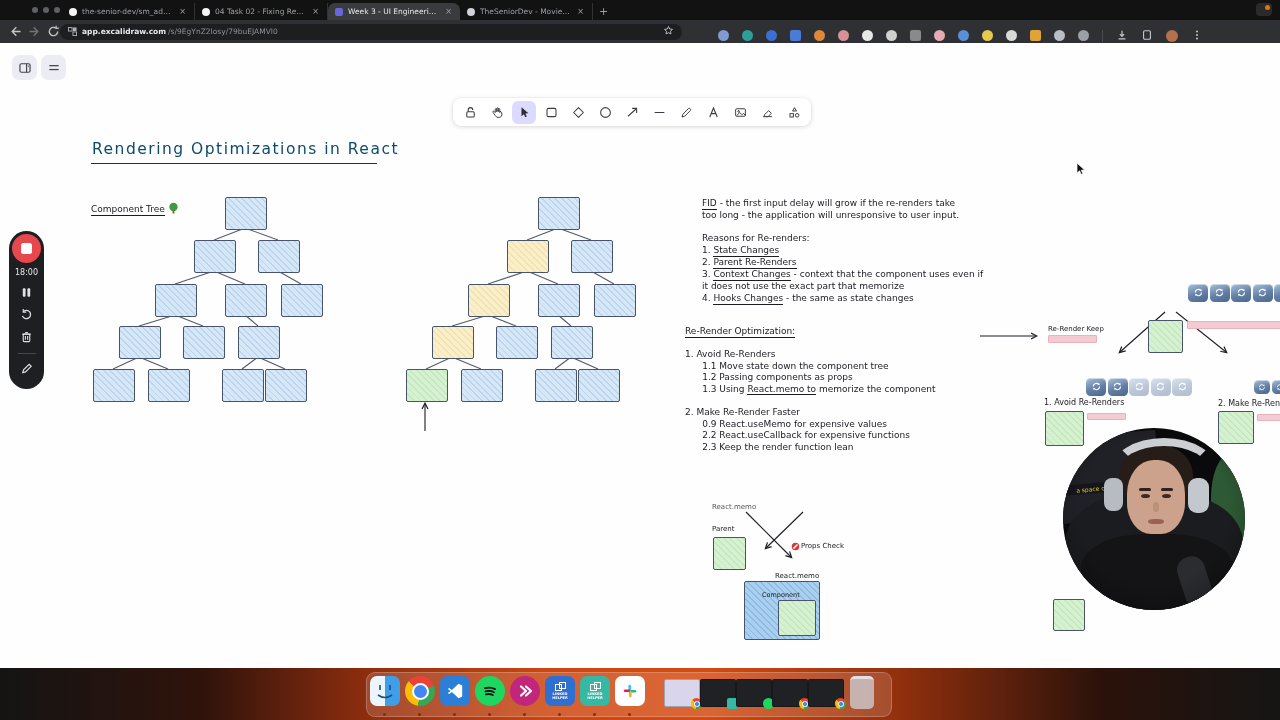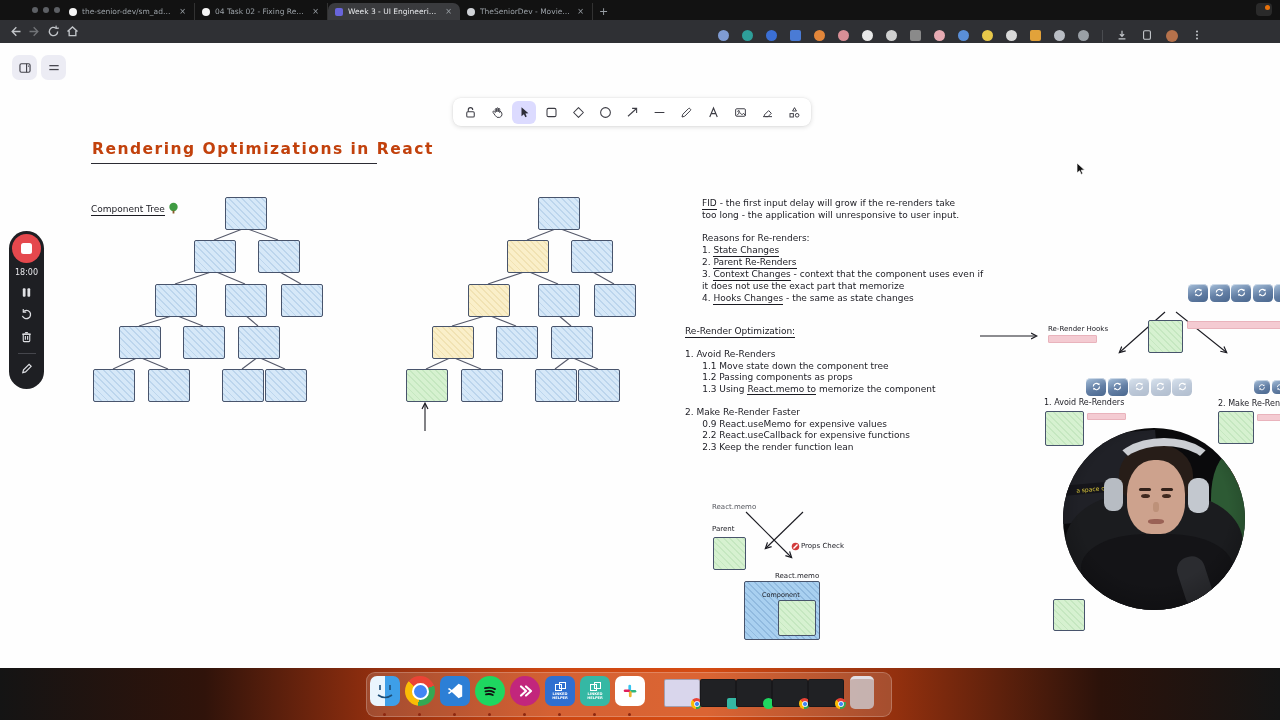--- a/index.html
+++ b/index.html
@@ -35,21 +35,21 @@
   
   #canvas{position:absolute;left:0;top:43px;width:1280px;height:625px;background:#fefefe;overflow:hidden;}
   .uibtn{position:absolute;width:25px;height:25px;background:#ececf4;border-radius:7px;display:flex;align-items:center;justify-content:center;color:#42424a;}
   #toolbar{position:absolute;left:453px;top:55px;height:28px;background:#fff;border-radius:8px;
     box-shadow:0 1px 5px rgba(0,0,0,.14),0 0 0 .5px rgba(0,0,0,.04);display:flex;align-items:center;padding:0 5px;gap:3px;}
   .tool{width:24px;height:23px;border-radius:6px;display:flex;align-items:center;justify-content:center;color:#3c3c44;}
   .tool.active{background:#dcdbff;}
   .tool svg{width:15px;height:15px;}
   
   .hand{color:#1b1b22;}
-  #title{position:absolute;left:92px;top:97px;font-size:15.5px;font-weight:bold;letter-spacing:1.5px;color:#c2410c;}
+  #title{position:absolute;left:92px;top:97px;font-size:15.5px;font-weight:normal;letter-spacing:1.5px;color:#0c4a6e;}
   #title-underline{position:absolute;left:91px;top:120px;width:286px;height:1.2px;background:#2b2b33;}
   .rich{position:absolute;color:#1b1b22;}
   .rich div{white-space:pre;}
   .rich span.u{border-bottom:1px solid #1b1b22;padding-bottom:.5px;}
   .lbl{position:absolute;white-space:pre;color:#1b1b22;}
   .node{position:absolute;width:40px;height:31px;border:1.4px solid #48546c;border-radius:2px;}
   .node.blue{background-color:#d6e8f8;background-image:repeating-linear-gradient(45deg,rgba(96,146,196,.22) 0 1.4px,transparent 1.4px 4.6px);}
   .node.yellow{background-color:#faefc9;background-image:repeating-linear-gradient(45deg,rgba(205,175,90,.20) 0 1.4px,transparent 1.4px 4.6px);}
   .node.green{background-color:#d6f1d0;background-image:repeating-linear-gradient(45deg,rgba(110,180,110,.16) 0 1.4px,transparent 1.4px 4.6px);}
   .pinkbar{position:absolute;background:#f4cbd2;border:1px solid #e9b3bc;border-radius:1px;}
@@ -171,20 +171,32 @@
         <svg viewBox="0 0 18 18" fill="none" stroke="#c2c5c9" stroke-width="1.6">
           <path d="M14 9a5 5 0 1 1-2-4"></path>
           <path d="M12 2 l.3 3.2 L15.4 5" stroke-width="1.4"></path>
         </svg>
       </span>
     <span class="navico" style="left:65px">
         <svg viewBox="0 0 18 18" fill="none" stroke="#c2c5c9" stroke-width="1.6">
           <path d="M3 9 L9 3.5 L15 9 M5 8 V14 H13 V8"></path>
         </svg>
       </span>
+    <div id="urlpill">
+      <svg width="9" height="9" viewBox="0 0 10 10">
+          <rect x="0.5" y="0.5" width="4" height="4" fill="none" stroke="#aeb1b5"></rect>
+          <rect x="5.5" y="5.5" width="4" height="4" fill="none" stroke="#aeb1b5"></rect>
+          <rect x="5.5" y="0.5" width="4" height="4" fill="#aeb1b5"></rect>
+        </svg>
+      <span style="font-weight:bold">app.excalidraw.com</span>
+        <span class="path" style="margin-left:-3px">/s/9EgYnZ2Iosy/79buEJAMVI0</span>
+      <span id="star"><svg width="11" height="11" viewBox="0 0 18 18" fill="none" stroke="#c2c5c9" stroke-width="1.5">
+            <path d="M9 2.5 l2 4.1 4.5.6 -3.2 3.1 .7 4.4 L9 12.6 5 14.7 l.7-4.4 L2.5 7.2 7 6.6 z"></path>
+          </svg></span>
+    </div>
     <div id="extrow">
         <span class="ext" style="background: rgb(127, 155, 210); border-radius: 50%;"></span>
         <span class="ext" style="background: rgb(46, 158, 153); border-radius: 50%;"></span>
         <span class="ext" style="background: rgb(59, 111, 212); border-radius: 50%;"></span>
         <span class="ext" style="background: rgb(74, 123, 213); border-radius: 2px;"></span>
         <span class="ext" style="background: rgb(226, 134, 58); border-radius: 50%;"></span>
         <span class="ext" style="background: rgb(217, 143, 150); border-radius: 50%;"></span>
         <span class="ext" style="background: rgb(232, 232, 232); border-radius: 50%;"></span>
         <span class="ext" style="background: rgb(207, 207, 207); border-radius: 50%;"></span>
         <span class="ext" style="background: rgb(138, 138, 138); border-radius: 2px;"></span>
@@ -411,21 +423,21 @@
     <svg class="abs" style="left:791px;top:499px" width="9" height="9" viewBox="0 0 10 10">
         <circle cx="5" cy="5" r="4.2" fill="#d23b3b"></circle>
         <rect x="1.8" y="4.2" width="6.4" height="1.6" fill="#fff" transform="rotate(-45 5 5)"></rect>
       </svg>
     <span class="lbl" style="left:801px;top:499px;font-size:7px">Props Check</span>
     <div class="memo-box" style="left:744px;top:538px;width:74px;height:57px;background-color:#a9d0f0;background-image:repeating-linear-gradient(45deg,rgba(60,110,165,.22) 0 1.4px,transparent 1.4px 4.6px)"></div>
     <span class="lbl" style="left:775px;top:529px;font-size:7px">React.memo</span>
     <span class="lbl" style="left:762px;top:548px;font-size:6.5px">Component</span>
     <div class="memo-box node green" style="left:778px;top:557px;width:36px;height:34px"></div>
 
-    <span class="lbl" style="left:1048px;top:282px;font-size:7px">Re-Render Hooks</span>
+    <span class="lbl" style="left:1048px;top:282px;font-size:7px">Re-Render Keep</span>
     <div class="pinkbar" style="left:1048px;top:292px;width:47px;height:6px"></div>
     <div class="node green" style="left:1148px;top:277px;width:33px;height:31px"></div>
     <div class="pinkbar" style="left:1187px;top:278px;width:95px;height:6px"></div>
     <span class="lbl" style="left:1044px;top:355px;font-size:8px">1. Avoid Re-Renders</span>
     <div class="node green" style="left:1045px;top:368px;width:37px;height:33px"></div>
     <div class="pinkbar" style="left:1087px;top:370px;width:37px;height:5px"></div>
     <span class="lbl" style="left:1218px;top:356px;font-size:8px">2. Make Re-Rend</span>
     <div class="node green" style="left:1218px;top:368px;width:34px;height:31px"></div>
     <div class="pinkbar" style="left:1257px;top:371px;width:24px;height:5px"></div>
     <div class="node green" style="left:1053px;top:556px;width:30px;height:30px"></div>

